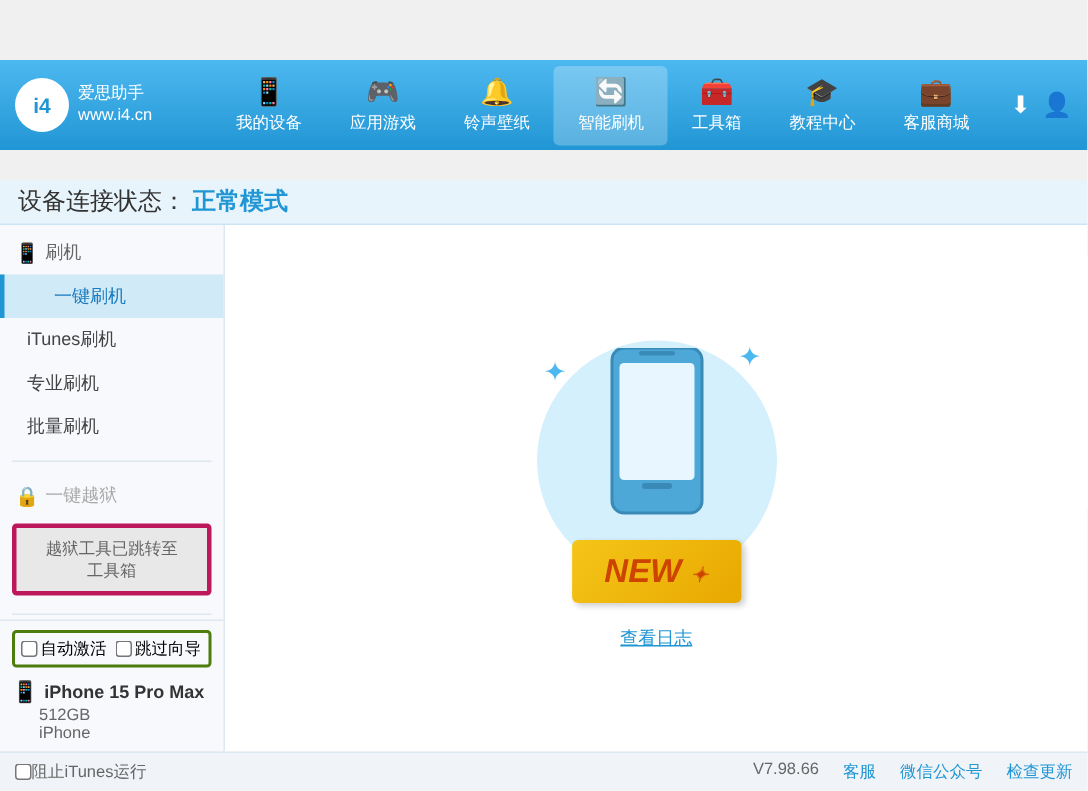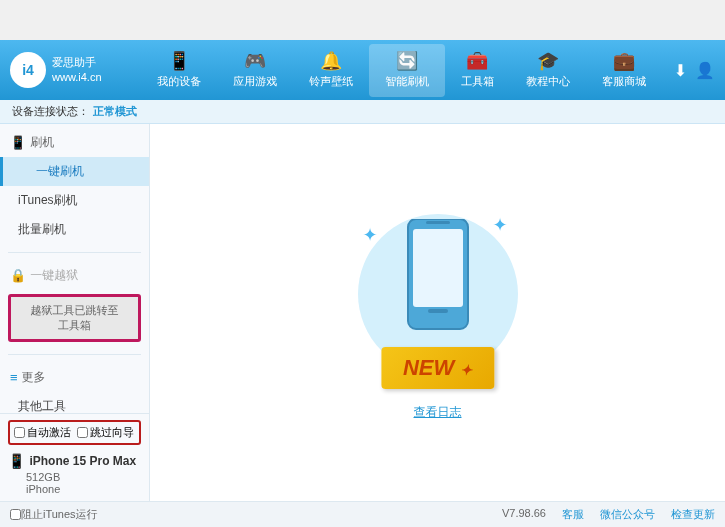--- a/index.html
+++ b/index.html
@@ -11,21 +11,21 @@
     .logo-circle { width: 36px; height: 36px; background: white; border-radius: 50%; display: flex; align-items: center; justify-content: center; font-weight: bold; color: #2196d4; font-size: 14px; margin-right: 6px; }
     .logo-text { color: white; font-size: 11px; line-height: 1.4; }
     .nav-items { display: flex; flex: 1; justify-content: center; gap: 0; }
     .nav-item { display: flex; flex-direction: column; align-items: center; padding: 8px 16px; color: white; cursor: pointer; border-radius: 4px; font-size: 11px; gap: 4px; }
     .nav-item.active { background: rgba(255,255,255,0.25); }
     .nav-icon { font-size: 18px; line-height: 1; }
     .header-right { display: flex; align-items: center; gap: 8px; margin-left: auto; }
     .header-btn { color: white; background: none; border: none; cursor: pointer; font-size: 16px; }
 
     
-    .status-bar { background: #e8f4fb; border-bottom: 1px solid #cce5f5; padding: 4px 12px; font-size: 11px; color: #333; display: flex; align-items: flex-end; gap: 4px; }
+    .status-bar { background: #e8f4fb; border-bottom: 1px solid #cce5f5; padding: 4px 12px; font-size: 16px; color: #333; display: flex; align-items: flex-end; gap: 4px; margin-top: 20px; }
     .status-normal { color: #2196d4; font-weight: bold; }
     .sidebar-section { padding: 4px 0; }
     .sidebar-group-header { display: flex; align-items: center; padding: 6px 10px; font-size: 12px; color: #666; gap: 4px; }
     .sidebar-group-icon { color: #2196d4; font-size: 13px; }
     .sidebar-item { padding: 6px 18px; font-size: 12px; color: #444; cursor: pointer; }
     .sidebar-item.active { background: #d0eaf8; color: #1a7bbf; border-left: 3px solid #2196d4; padding-left: 33px; }
     .sidebar-divider { height: 1px; background: #dde8f0; margin: 4px 8px; }
     .sidebar-info-box { background: #e8e8e8; border: 3px solid #be185d; margin: 4px 8px; padding: 6px; font-size: 11px; color: #666; text-align: center; border-radius: 3px; }
 
     
@@ -122,20 +122,23 @@
             <span class="sidebar-group-icon">📱</span>
             <span>刷机</span>
           </div>
           <div class="sidebar-item active">
             <span>一键刷机</span>
           </div>
           <div class="sidebar-item">
             <span>iTunes刷机</span>
           </div>
           <div class="sidebar-item">
+            <span>专业刷机</span>
+          </div>
+          <div class="sidebar-item">
             <span>批量刷机</span>
           </div>
         </div>
 
         <div class="sidebar-divider"></div>
 
         <div class="sidebar-section">
           <div class="sidebar-group-header">
             <span class="sidebar-group-icon" style="color:#aaa;">🔒</span>
             <span style="color:#aaa;">一键越狱</span>
@@ -158,21 +161,21 @@
           </div>
           <div class="sidebar-item">
             
           </div>
 
         </div>
       </div>
 
       <div class="sidebar-device">
 
-        <div style="border: 2px solid #b91c1c; border-radius: 3px; padding: 3px 4px; display: flex; gap: 6px; align-items: center; margin-bottom: 6px;">
+        <div style="border: 2px solid #4d7c0f; border-radius: 3px; padding: 3px 4px; display: flex; gap: 6px; align-items: center; margin-bottom: 6px;">
           <label style="display:flex; align-items:center; gap:2px; font-size:11px; cursor:pointer;">
             <input type="checkbox" style="width: 11px; height: 11px;">
             <span>自动激活</span>
           </label>
           <label style="display:flex; align-items:center; gap:2px; font-size:11px; cursor:pointer;">
             <input type="checkbox" style="width: 11px; height: 11px;">
             <span>跳过向导</span>
           </label>
         </div>
         <div class="device-name-row">

